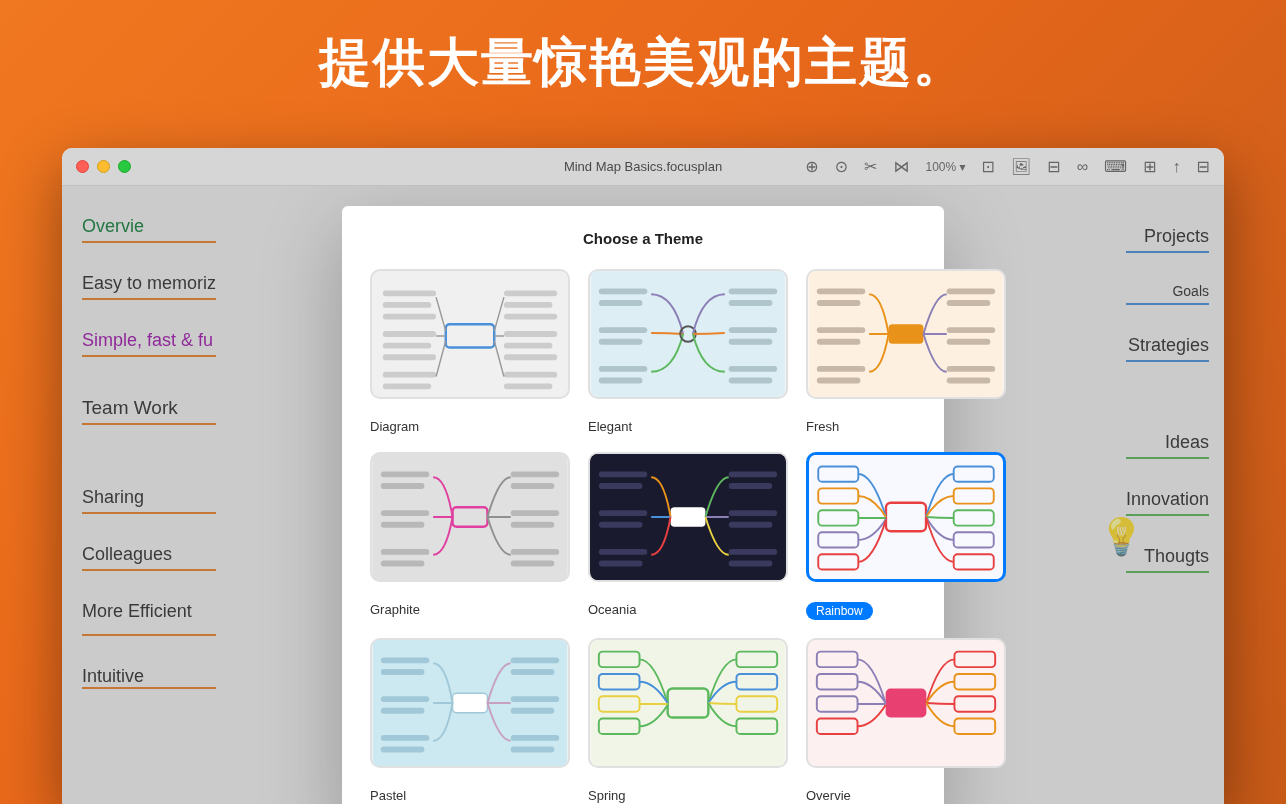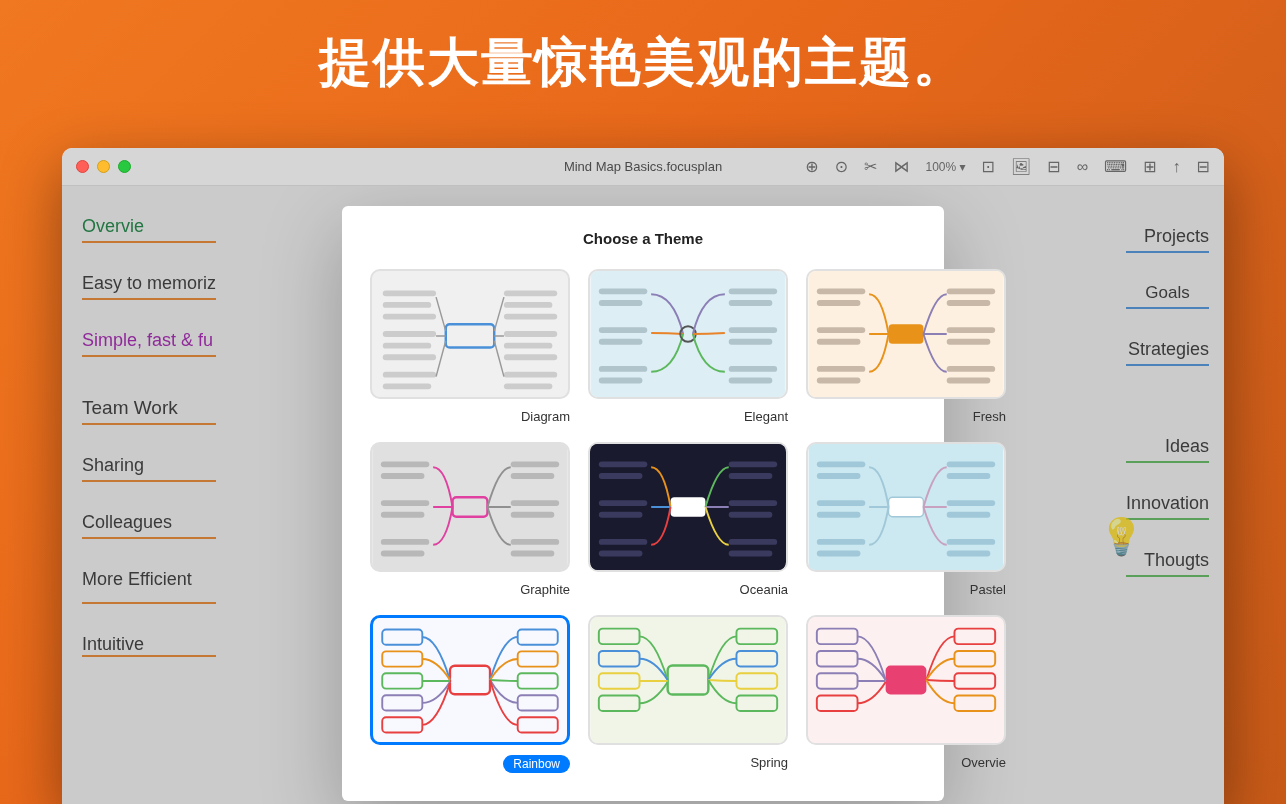--- a/index.html
+++ b/index.html
@@ -138,22 +138,22 @@
     
     .theme-grid {
       display: grid;
       grid-template-columns: repeat(3, 1fr);
       gap: 18px;
     }
 
     .theme-item {
       display: flex;
       flex-direction: column;
-      align-items: flex-end;
-      gap: 10px;
+      align-items: flex-start;
+      gap: 20px;
       cursor: pointer;
     }
 
     .theme-preview {
       width: 200px;
       height: 130px;
       border-radius: 10px;
       border: 2px solid #e0e0e0;
       overflow: hidden;
       display: flex;
@@ -242,29 +242,29 @@
 
   <div class="window-content">
 
     <div class="mindmap-bg">
 
       <div style="position:absolute; left:20px; top:30px; display:flex; flex-direction:column; gap:30px;">
         <div style="font-size:18px; color:#15803d; border-bottom: 2px solid #e8832a; padding-bottom:4px;">Overvie</div>
         <div style="font-size:18px; color:#333; border-bottom: 2px solid #e8832a; padding-bottom:4px;">Easy to memoriz</div>
         <div style="font-size:18px; color:#a21caf; border-bottom: 2px solid #e8832a; padding-bottom:4px;">Simple, fast &amp; fu</div>
         <div style="font-size:19px; color:#333; margin-top:10px; border-bottom: 2px solid #e8832a; padding-bottom:4px;">Team Work</div>
-        <div style="font-size:18px; color:#333; border-bottom: 2px solid #e8832a; padding-bottom:4px;">Sharing</div>
+        <div style="font-size:18px; color:#333; border-bottom: 2px solid #e8832a; padding-bottom:4px;margin-top:32px;">Sharing</div>
         <div style="font-size:18px; color:#333; border-bottom: 2px solid #e8832a; padding-bottom:4px;">Colleagues</div>
         <div style="font-size:18px; color:#333; border-bottom: 2px solid #e8832a; padding-bottom:12px;">More Efficient</div>
         <div style="font-size:18px; color:#333; border-bottom: 2px solid #e8832a; ">Intuitive</div>
       </div>
 
       <div style="position:absolute; right:15px; top:40px; display:flex; flex-direction:column; gap:30px; text-align:right;">
         <div style="font-size:18px; color:#333; border-bottom: 2px solid #4a90d9; padding-bottom:4px;">Projects</div>
-        <div style="font-size:17px; color:#333; border-bottom: 2px solid #4a90d9; padding-bottom:4px;text-align:center;">Goals</div>
+        <div style="font-size:14px; color:#333; border-bottom: 2px solid #4a90d9; padding-bottom:4px;">Goals</div>
         <div style="font-size:18px; color:#333; border-bottom: 2px solid #4a90d9; padding-bottom:4px;">Strategies</div>
         <div style="font-size:18px; color:#333; margin-top:40px; border-bottom: 2px solid #5cb85c; padding-bottom:4px;">Ideas</div>
         <div style="font-size:18px; color:#333; border-bottom: 2px solid #5cb85c; padding-bottom:4px;">Innovation</div>
         <div style="font-size:18px; color:#333; border-bottom: 2px solid #5cb85c; padding-bottom:4px;">Thougts</div>
       </div>
 
       <div class="lightbulb">💡</div>
 
       <svg style="position:absolute; left:260px; top:50px; width:70px; height:500px; opacity:0.6;">
         <path d="M 70 80 Q 30 130 70 180" stroke="#e8832a" stroke-width="2.5" fill="none"></path>
@@ -450,20 +450,55 @@
                 <rect x="142" y="58" width="50" height="6" rx="3" fill="#3a3a5e"></rect>
                 <rect x="142" y="70" width="45" height="6" rx="3" fill="#3a3a5e"></rect>
                 <rect x="142" y="98" width="50" height="6" rx="3" fill="#3a3a5e"></rect>
                 <rect x="142" y="110" width="45" height="6" rx="3" fill="#3a3a5e"></rect>
               </svg>
             </div>
             <span class="theme-label">Oceania</span>
           </div>
 
           <div class="theme-item">
+            <div class="theme-preview preview-rainbow selected">
+              <svg viewBox="0 0 200 130" class="theme-svg">
+                <rect width="200" height="130" fill="#f8f8ff"></rect>
+
+                <rect x="8" y="12" width="42" height="16" rx="4" fill="none" stroke="#4a90d9" stroke-width="2"></rect>
+                <rect x="8" y="35" width="42" height="16" rx="4" fill="none" stroke="#e8921a" stroke-width="2"></rect>
+                <rect x="8" y="58" width="42" height="16" rx="4" fill="none" stroke="#5cb85c" stroke-width="2"></rect>
+                <rect x="8" y="81" width="42" height="16" rx="4" fill="none" stroke="#8b7fb5" stroke-width="2"></rect>
+                <rect x="8" y="104" width="42" height="16" rx="4" fill="none" stroke="#e84040" stroke-width="2"></rect>
+
+                <rect x="79" y="50" width="42" height="30" rx="5" fill="none" stroke="#e84040" stroke-width="2.5"></rect>
+
+                <path d="M 50 20 Q 65 20 79 65" stroke="#4a90d9" stroke-width="2" fill="none"></path>
+                <path d="M 50 43 Q 65 43 79 65" stroke="#e8921a" stroke-width="2" fill="none"></path>
+                <path d="M 50 66 Q 65 66 79 66" stroke="#5cb85c" stroke-width="2" fill="none"></path>
+                <path d="M 50 89 Q 65 89 79 67" stroke="#8b7fb5" stroke-width="2" fill="none"></path>
+                <path d="M 50 112 Q 65 112 79 68" stroke="#e84040" stroke-width="2" fill="none"></path>
+
+                <rect x="150" y="12" width="42" height="16" rx="4" fill="none" stroke="#4a90d9" stroke-width="2"></rect>
+                <rect x="150" y="35" width="42" height="16" rx="4" fill="none" stroke="#e8921a" stroke-width="2"></rect>
+                <rect x="150" y="58" width="42" height="16" rx="4" fill="none" stroke="#5cb85c" stroke-width="2"></rect>
+                <rect x="150" y="81" width="42" height="16" rx="4" fill="none" stroke="#8b7fb5" stroke-width="2"></rect>
+                <rect x="150" y="104" width="42" height="16" rx="4" fill="none" stroke="#e84040" stroke-width="2"></rect>
+
+                <path d="M 121 65 Q 135 20 150 20" stroke="#4a90d9" stroke-width="2" fill="none"></path>
+                <path d="M 121 65 Q 135 43 150 43" stroke="#e8921a" stroke-width="2" fill="none"></path>
+                <path d="M 121 65 Q 135 66 150 66" stroke="#5cb85c" stroke-width="2" fill="none"></path>
+                <path d="M 121 65 Q 135 89 150 89" stroke="#8b7fb5" stroke-width="2" fill="none"></path>
+                <path d="M 121 65 Q 135 112 150 112" stroke="#e84040" stroke-width="2" fill="none"></path>
+              </svg>
+            </div>
+            <span class="theme-label-badge">Rainbow</span>
+          </div>
+
+          <div class="theme-item">
             <div class="theme-preview preview-pastel">
               <svg viewBox="0 0 200 130" class="theme-svg">
                 <rect width="200" height="130" fill="#cce8f0"></rect>
 
                 <rect x="8" y="18" width="50" height="6" rx="3" fill="#a0c8d8"></rect>
                 <rect x="8" y="30" width="45" height="6" rx="3" fill="#a0c8d8"></rect>
                 <rect x="8" y="58" width="50" height="6" rx="3" fill="#a0c8d8"></rect>
                 <rect x="8" y="70" width="45" height="6" rx="3" fill="#a0c8d8"></rect>
                 <rect x="8" y="98" width="50" height="6" rx="3" fill="#a0c8d8"></rect>
                 <rect x="8" y="110" width="45" height="6" rx="3" fill="#a0c8d8"></rect>
@@ -483,55 +518,20 @@
                 <rect x="142" y="58" width="50" height="6" rx="3" fill="#a0c8d8"></rect>
                 <rect x="142" y="70" width="45" height="6" rx="3" fill="#a0c8d8"></rect>
                 <rect x="142" y="98" width="50" height="6" rx="3" fill="#a0c8d8"></rect>
                 <rect x="142" y="110" width="45" height="6" rx="3" fill="#a0c8d8"></rect>
               </svg>
             </div>
             <span class="theme-label">Pastel</span>
           </div>
 
           <div class="theme-item">
-            <div class="theme-preview preview-rainbow selected">
-              <svg viewBox="0 0 200 130" class="theme-svg">
-                <rect width="200" height="130" fill="#f8f8ff"></rect>
-
-                <rect x="8" y="12" width="42" height="16" rx="4" fill="none" stroke="#4a90d9" stroke-width="2"></rect>
-                <rect x="8" y="35" width="42" height="16" rx="4" fill="none" stroke="#e8921a" stroke-width="2"></rect>
-                <rect x="8" y="58" width="42" height="16" rx="4" fill="none" stroke="#5cb85c" stroke-width="2"></rect>
-                <rect x="8" y="81" width="42" height="16" rx="4" fill="none" stroke="#8b7fb5" stroke-width="2"></rect>
-                <rect x="8" y="104" width="42" height="16" rx="4" fill="none" stroke="#e84040" stroke-width="2"></rect>
-
-                <rect x="79" y="50" width="42" height="30" rx="5" fill="none" stroke="#e84040" stroke-width="2.5"></rect>
-
-                <path d="M 50 20 Q 65 20 79 65" stroke="#4a90d9" stroke-width="2" fill="none"></path>
-                <path d="M 50 43 Q 65 43 79 65" stroke="#e8921a" stroke-width="2" fill="none"></path>
-                <path d="M 50 66 Q 65 66 79 66" stroke="#5cb85c" stroke-width="2" fill="none"></path>
-                <path d="M 50 89 Q 65 89 79 67" stroke="#8b7fb5" stroke-width="2" fill="none"></path>
-                <path d="M 50 112 Q 65 112 79 68" stroke="#e84040" stroke-width="2" fill="none"></path>
-
-                <rect x="150" y="12" width="42" height="16" rx="4" fill="none" stroke="#4a90d9" stroke-width="2"></rect>
-                <rect x="150" y="35" width="42" height="16" rx="4" fill="none" stroke="#e8921a" stroke-width="2"></rect>
-                <rect x="150" y="58" width="42" height="16" rx="4" fill="none" stroke="#5cb85c" stroke-width="2"></rect>
-                <rect x="150" y="81" width="42" height="16" rx="4" fill="none" stroke="#8b7fb5" stroke-width="2"></rect>
-                <rect x="150" y="104" width="42" height="16" rx="4" fill="none" stroke="#e84040" stroke-width="2"></rect>
-
-                <path d="M 121 65 Q 135 20 150 20" stroke="#4a90d9" stroke-width="2" fill="none"></path>
-                <path d="M 121 65 Q 135 43 150 43" stroke="#e8921a" stroke-width="2" fill="none"></path>
-                <path d="M 121 65 Q 135 66 150 66" stroke="#5cb85c" stroke-width="2" fill="none"></path>
-                <path d="M 121 65 Q 135 89 150 89" stroke="#8b7fb5" stroke-width="2" fill="none"></path>
-                <path d="M 121 65 Q 135 112 150 112" stroke="#e84040" stroke-width="2" fill="none"></path>
-              </svg>
-            </div>
-            <span class="theme-label-badge">Rainbow</span>
-          </div>
-
-          <div class="theme-item">
             <div class="theme-preview preview-spring">
               <svg viewBox="0 0 200 130" class="theme-svg">
                 <rect width="200" height="130" fill="#f0f5e8"></rect>
 
                 <rect x="8" y="12" width="42" height="16" rx="4" fill="none" stroke="#5cb85c" stroke-width="2"></rect>
                 <rect x="8" y="35" width="42" height="16" rx="4" fill="none" stroke="#4a90d9" stroke-width="2"></rect>
                 <rect x="8" y="58" width="42" height="16" rx="4" fill="none" stroke="#e8d040" stroke-width="2"></rect>
                 <rect x="8" y="81" width="42" height="16" rx="4" fill="none" stroke="#5cb85c" stroke-width="2"></rect>
 
                 <rect x="79" y="50" width="42" height="30" rx="5" fill="none" stroke="#5cb85c" stroke-width="2.5"></rect>

